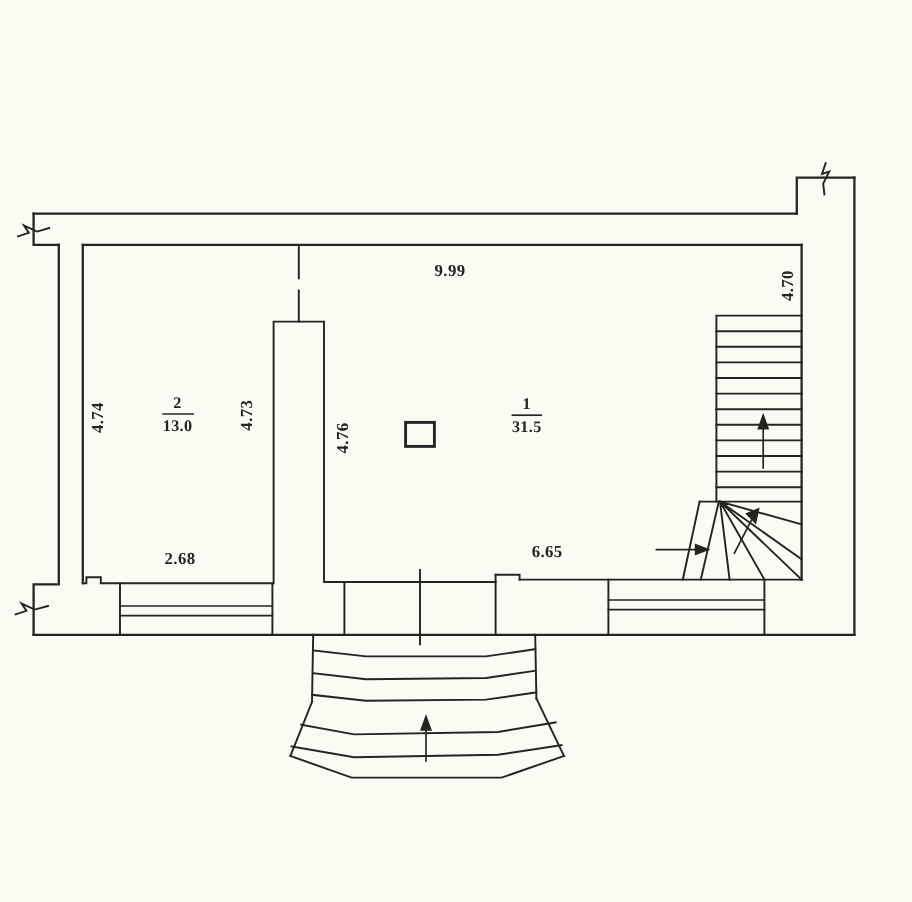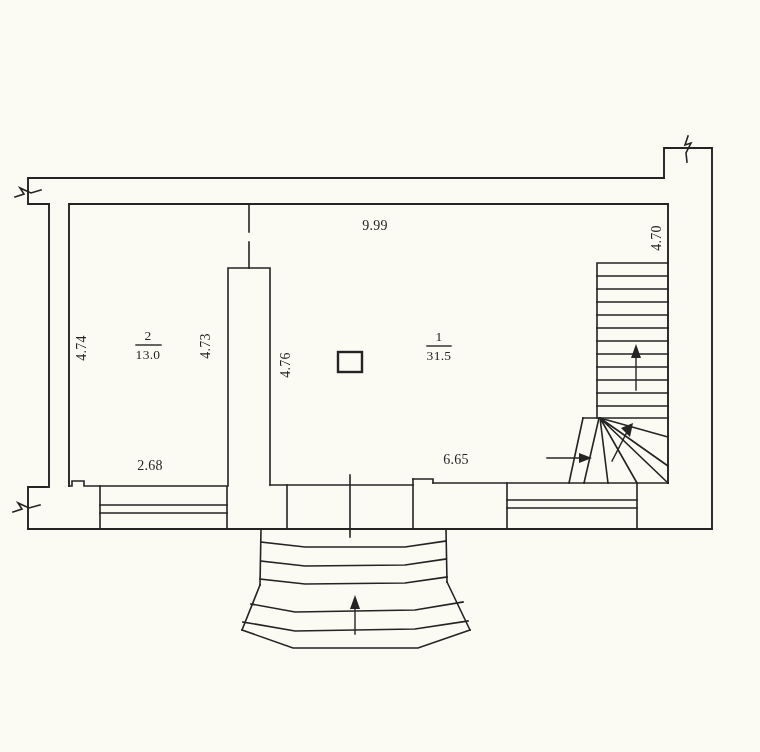--- a/index.html
+++ b/index.html
@@ -6,21 +6,21 @@
     --paper:#fbfaf3;
     --ink:#242424;
   }
   html,body{margin:0;padding:0;}
   body{
     width:760px;height:752px;
     background:var(--paper);
     font-family:"Liberation Serif", serif;
     overflow:hidden;
   }
-  .sheet{position:relative;width:716px;height:752px;background:var(--paper);}
+  .sheet{position:relative;width:716px;height:752px;background:var(--paper);font-weight:bold;}
   svg{display:block;}
   .ln{stroke:var(--ink);fill:none;stroke-linecap:square;}
   .w18{stroke-width:1.9;}
   .w16{stroke-width:1.6;}
   .w14{stroke-width:1.4;}
   .dash{stroke-dasharray:27 10;}
   .head{fill:var(--ink);stroke:none;}
   text{
     fill:var(--ink);
     font-family:"Liberation Serif", serif;

